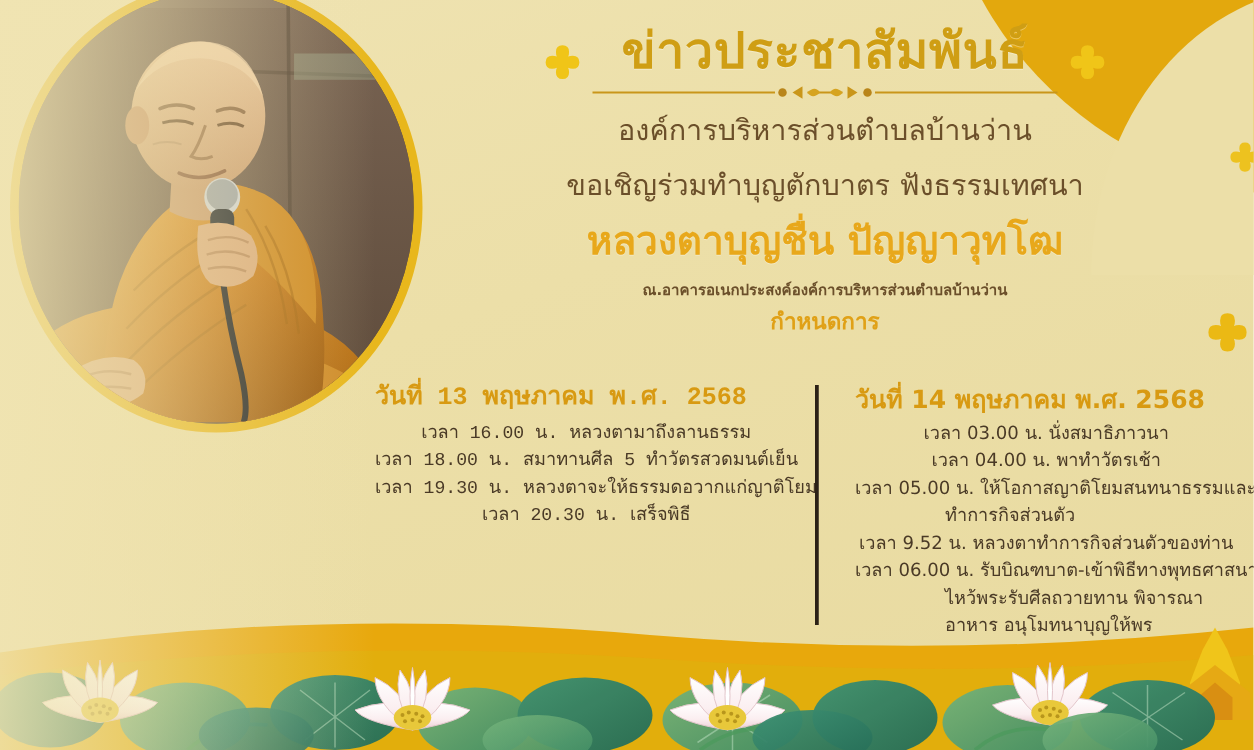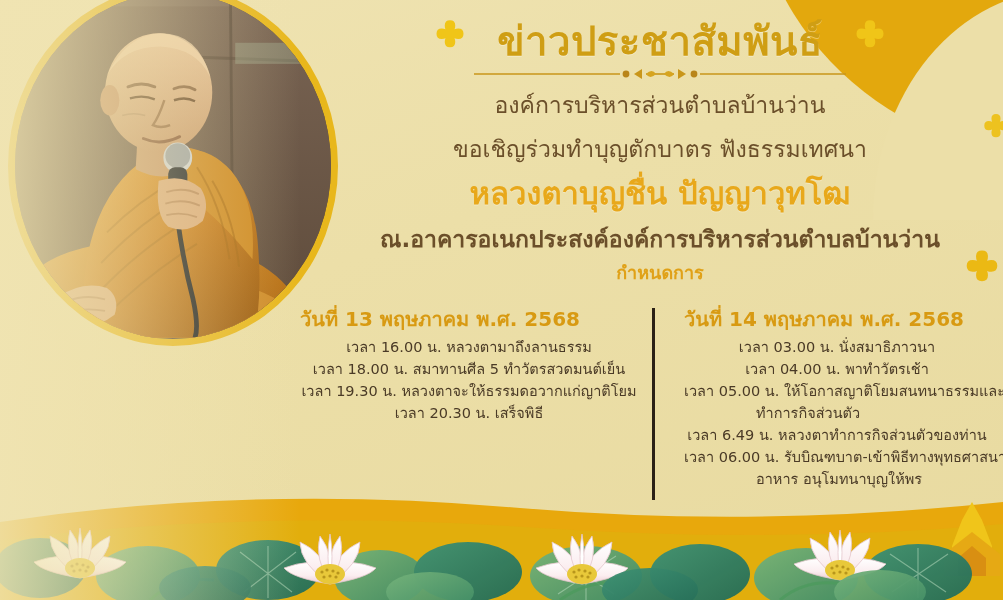--- a/index.html
+++ b/index.html
@@ -54,21 +54,21 @@
   .quat { position: absolute; }
   .quat svg { display: block; }
 
   
   .header {
     position: absolute; left: 330px; top: 18px;
     width: 660px;
     text-align: center;
   }
   .title-row {
-    display: flex; align-items: flex-start; justify-content: center; gap: 32px;
+    display: flex; align-items: flex-end; justify-content: center; gap: 32px;
   }
   .title-main {
     font-size: 40px; font-weight: bold;
     color: #cf9e14;
     letter-spacing: .5px;
     line-height: 1.15;
     text-shadow: 0 1px 0 rgba(255,255,255,.35);
   }
   .title-divider {
     margin: 4px auto 8px; width: 380px; height: 14px;
@@ -84,38 +84,38 @@
     color: #6b4f2a; line-height: 1.4;
     margin-top: 12px;
   }
   .monk-name {
     font-size: 31px; font-weight: bold;
     color: #e8a81b; line-height: 1.3;
     margin-top: 8px;
     text-shadow: 0 1px 0 rgba(255,255,255,.3);
   }
   .venue-line {
-    font-size: 23px; font-weight: bold;
+    font-size: 12px; font-weight: bold;
     color: #6b4f2a; line-height: 1.35;
     margin-top: 10px;
   }
   .schedule-word {
     font-size: 18px; font-weight: bold;
     color: #e0a117; line-height: 1.3;
     margin-top: 6px;
   }
 
   
   .schedule {
     position: absolute; left: 300px; top: 306px;
     width: 690px; height: 200px;
     display: flex;
   }
   .col { position: relative; }
-  .col-left  { width: 352px; padding-right: 14px; }
+  .col-left  { width: 352px; padding-right: 14px; font-family: Liberation Mono, monospace; }
   .col-right { width: 338px; padding-left: 32px; }
   .col-divider {
     position: absolute; left: 352px; top: 2px;
     width: 3px; height: 192px;
     background: #2b2116;
   }
   .day-head {
     font-size: 20px; font-weight: bold;
     color: #d89a12; line-height: 1.3;
     margin-bottom: 4px;
@@ -291,22 +291,23 @@
 
     <div class="col-divider"></div>
 
     <div class="col col-right">
       <div class="day-head">วันที่ 14 พฤษภาคม พ.ศ. 2568</div>
       <div>
         <div class="item">เวลา 03.00 น. นั่งสมาธิภาวนา</div>
         <div class="item">เวลา 04.00 น. พาทำวัตรเช้า</div>
         <div class="item">เวลา 05.00 น. ให้โอกาสญาติโยมสนทนาธรรมและ</div>
         <div class="item-cont">ทำการกิจส่วนตัว</div>
-        <div class="item">เวลา 6.49 น. หลวงตาทำการกิจส่วนตัวของท่าน</div>
+        <div class="item">เวลา 9.52 น. หลวงตาทำการกิจส่วนตัวของท่าน</div>
         <div class="item">เวลา 06.00 น. รับบิณฑบาต-เข้าพิธีทางพุทธศาสนา</div>
+        <div class="item-cont">ไหว้พระรับศีลถวายทาน พิจารณา</div>
         <div class="item-cont">อาหาร อนุโมทนาบุญให้พร</div>
       </div>
     </div>
   </div>
 
   <div class="lotus-band">
     <svg width="1003" height="120" viewBox="0 0 1003 120">
       <defs>
         <linearGradient id="petalG" x1="0" y1="0" x2="0" y2="1">
           <stop offset="0" stop-color="#ffffff"></stop>

